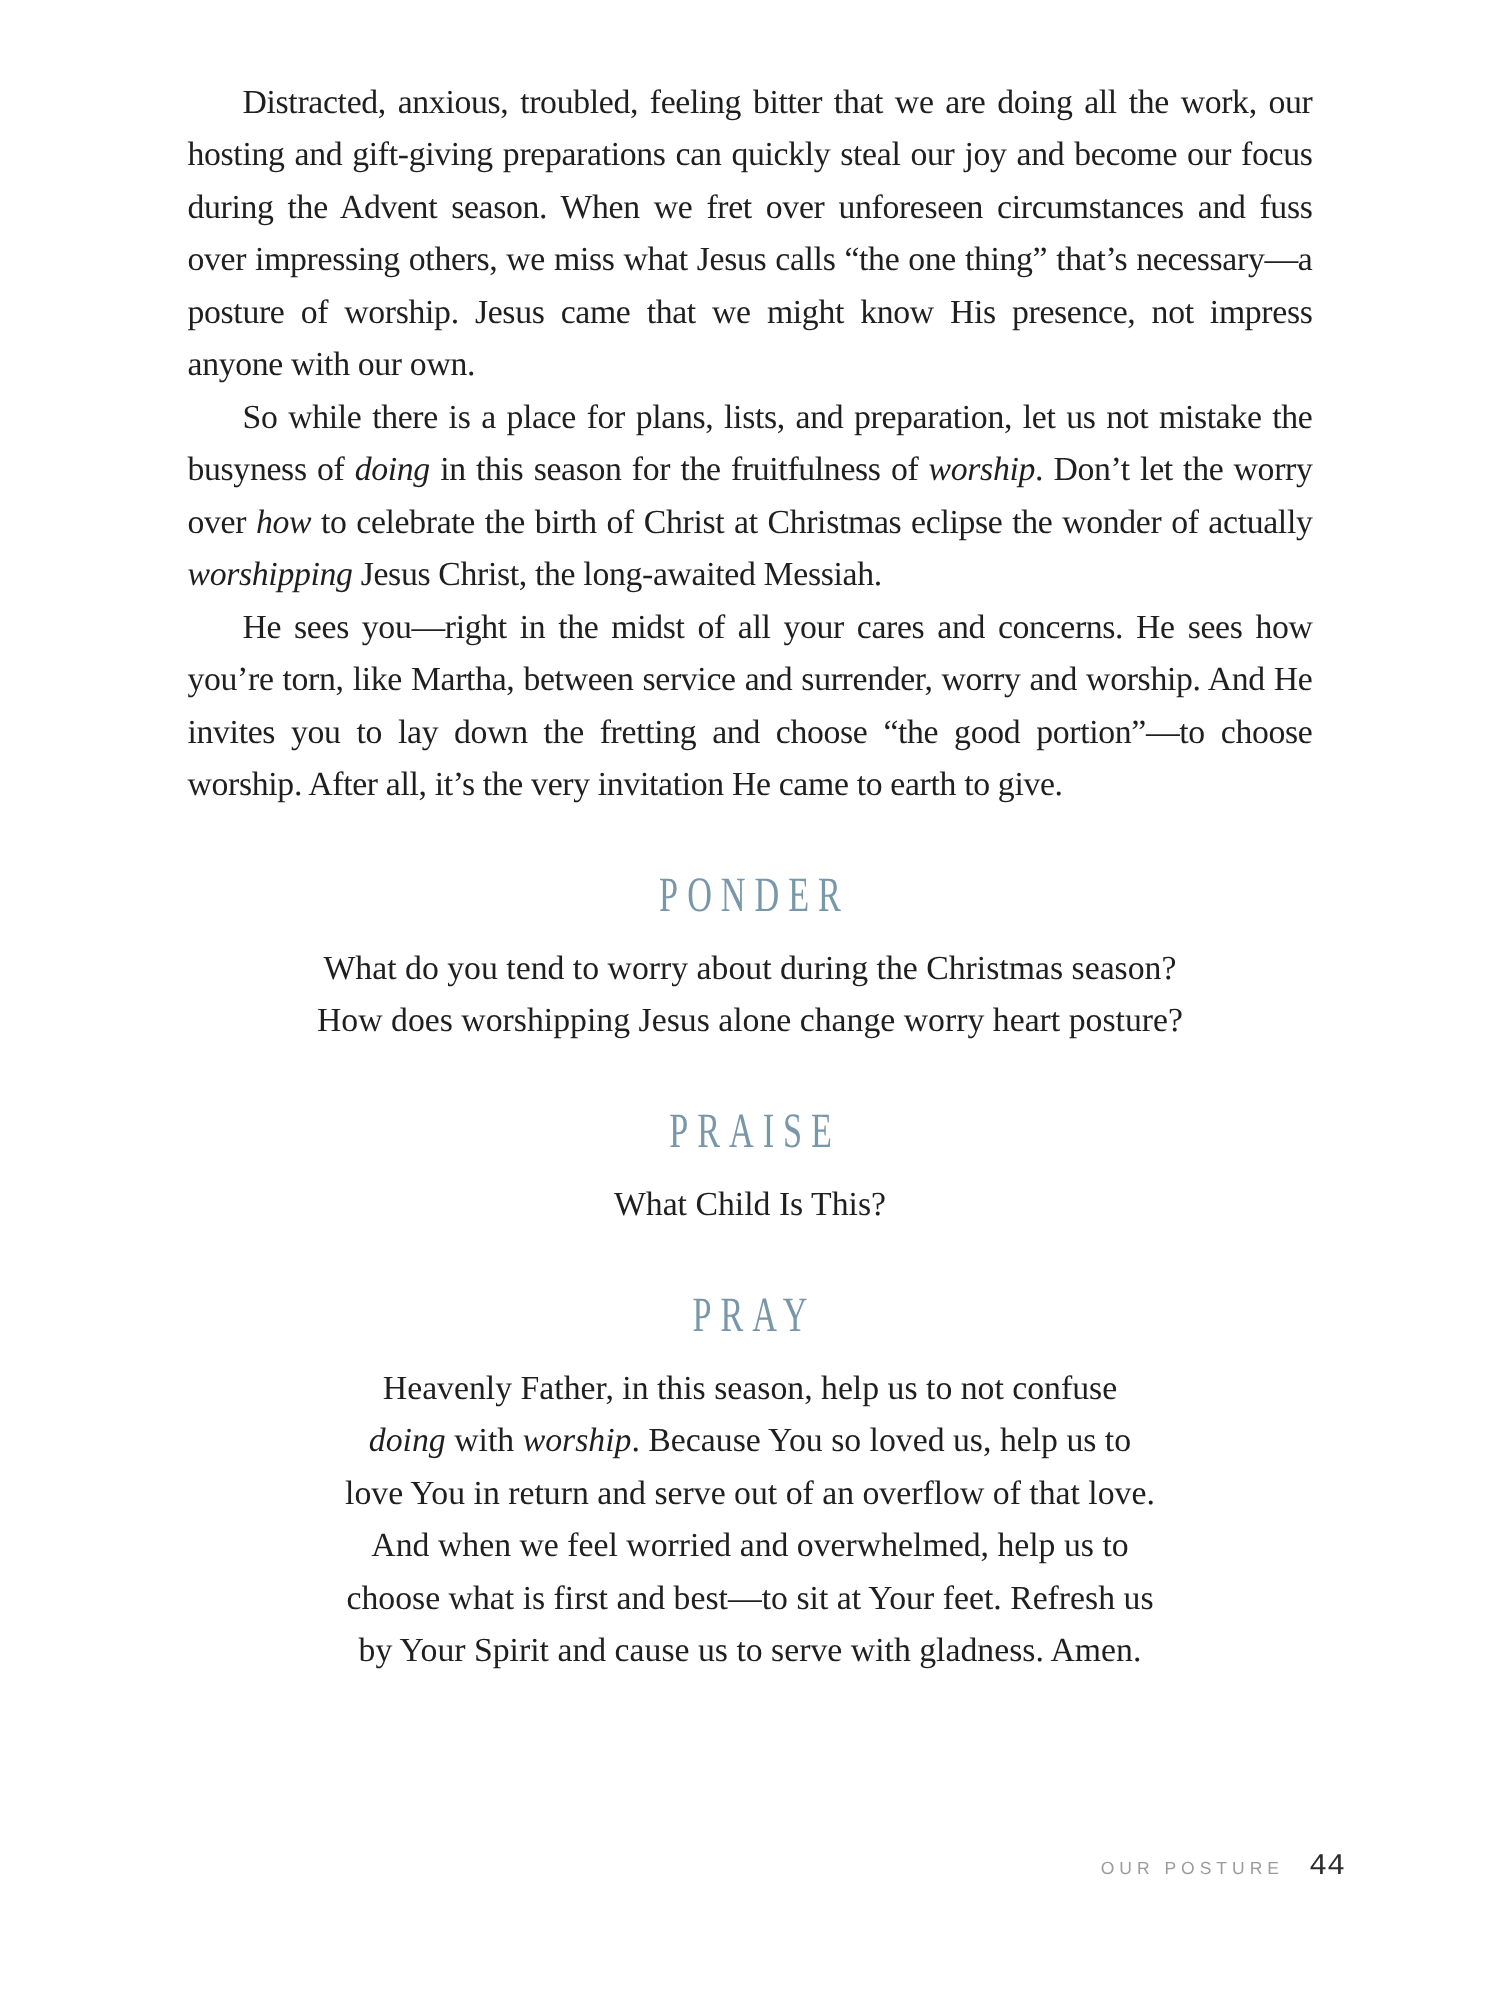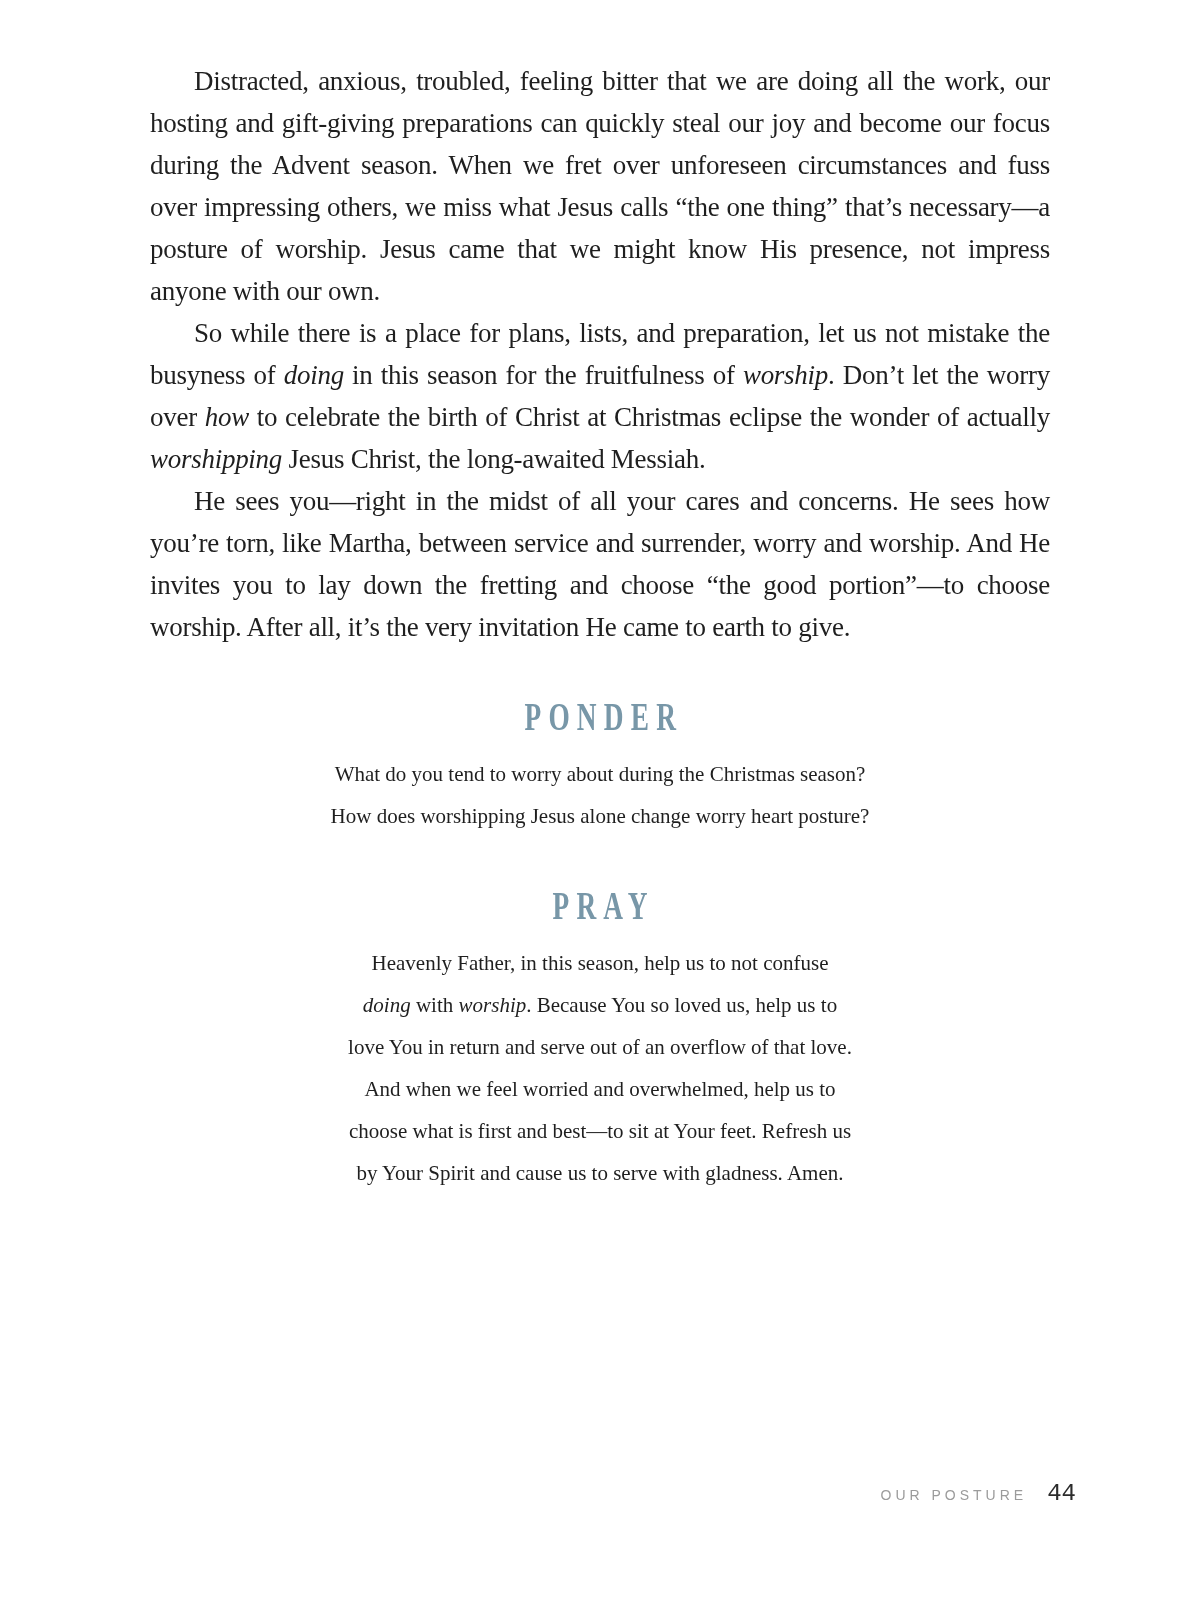--- a/index.html
+++ b/index.html
@@ -26,34 +26,34 @@
     font-size: 27px;
     line-height: 42px;
     text-align: justify;
     text-indent: 44px;
     letter-spacing: -0.01em;
   }
   .para em, .section-text em { font-style: italic; }
   .section { text-align: center; margin-top: 46px; }
   .section-heading {
     margin: 0 0 10px 0;
-    font-weight: bold;
+    font-weight: normal;
     line-height: 44px;
   }
   .section-heading .heading-inner {
     display: inline-block;
     font-size: 38px;
     color: var(--heading, #7897a8);
     letter-spacing: 10px;
     padding-left: 10px; 
     transform: scale(0.72, 1.04);
     transform-origin: center;
   }
   .section-text {
-    font-size: 21px;
+    font-size: 27px;
     line-height: 42px;
     text-align: center;
   }
   .page-footer {
     position: absolute;
     top: 1480px;
     right: 124px;
     white-space: nowrap;
   }
   .running-head {
@@ -77,20 +77,24 @@
 
     <p class="para"><span>Distracted, anxious, troubled, feeling bitter that we are doing all the work, our hosting and gift-giving preparations can quickly steal our joy and become our focus during the Advent season. When we fret over unforeseen circumstances and fuss over impressing others, we miss what Jesus calls “the one thing” that’s necessary—a posture of worship. Jesus came that we might know His presence, not impress anyone with our own.</span></p>
     <p class="para"><span>So while there is a place for plans, lists, and preparation, let us not mistake the busyness of </span><em>doing</em><span> in this season for the fruitfulness of </span><em>worship</em><span>. Don’t let the worry over </span><em>how</em><span> to celebrate the birth of Christ at Christmas eclipse the wonder of actually </span><em>worshipping</em><span> Jesus Christ, the long-awaited Messiah.</span></p>
     <p class="para"><span>He sees you—right in the midst of all your cares and concerns. He sees how you’re torn, like Martha, between service and surrender, worry and worship. And He invites you to lay down the fretting and choose “the good portion”—to choose worship. After all, it’s the very invitation He came to earth to give.</span></p>
 
     <section class="section">
       <h2 class="section-heading"><span class="heading-inner">PONDER</span></h2>
       <div class="section-text"><span>What do you tend to worry about during the Christmas season?</span><br><span>How does worshipping Jesus alone change worry heart posture?</span></div>
     </section>
 
+    <section class="section">
+      <h2 class="section-heading"><span class="heading-inner">PRAISE</span></h2>
+      <div class="section-text"><span>What Child Is This?</span></div>
+    </section>
 
     <section class="section">
       <h2 class="section-heading"><span class="heading-inner">PRAY</span></h2>
       <div class="section-text"><span>Heavenly Father, in this season, help us to not confuse</span><br><em>doing</em><span> with </span><em>worship</em><span>. Because You so loved us, help us to</span><br><span>love You in return and serve out of an overflow of that love.</span><br><span>And when we feel worried and overwhelmed, help us to</span><br><span>choose what is first and best—to sit at Your feet. Refresh us</span><br><span>by Your Spirit and cause us to serve with gladness. Amen.</span></div>
     </section>
 
   </main>
 
   <footer class="page-footer">
     <span class="running-head">OUR POSTURE</span>

